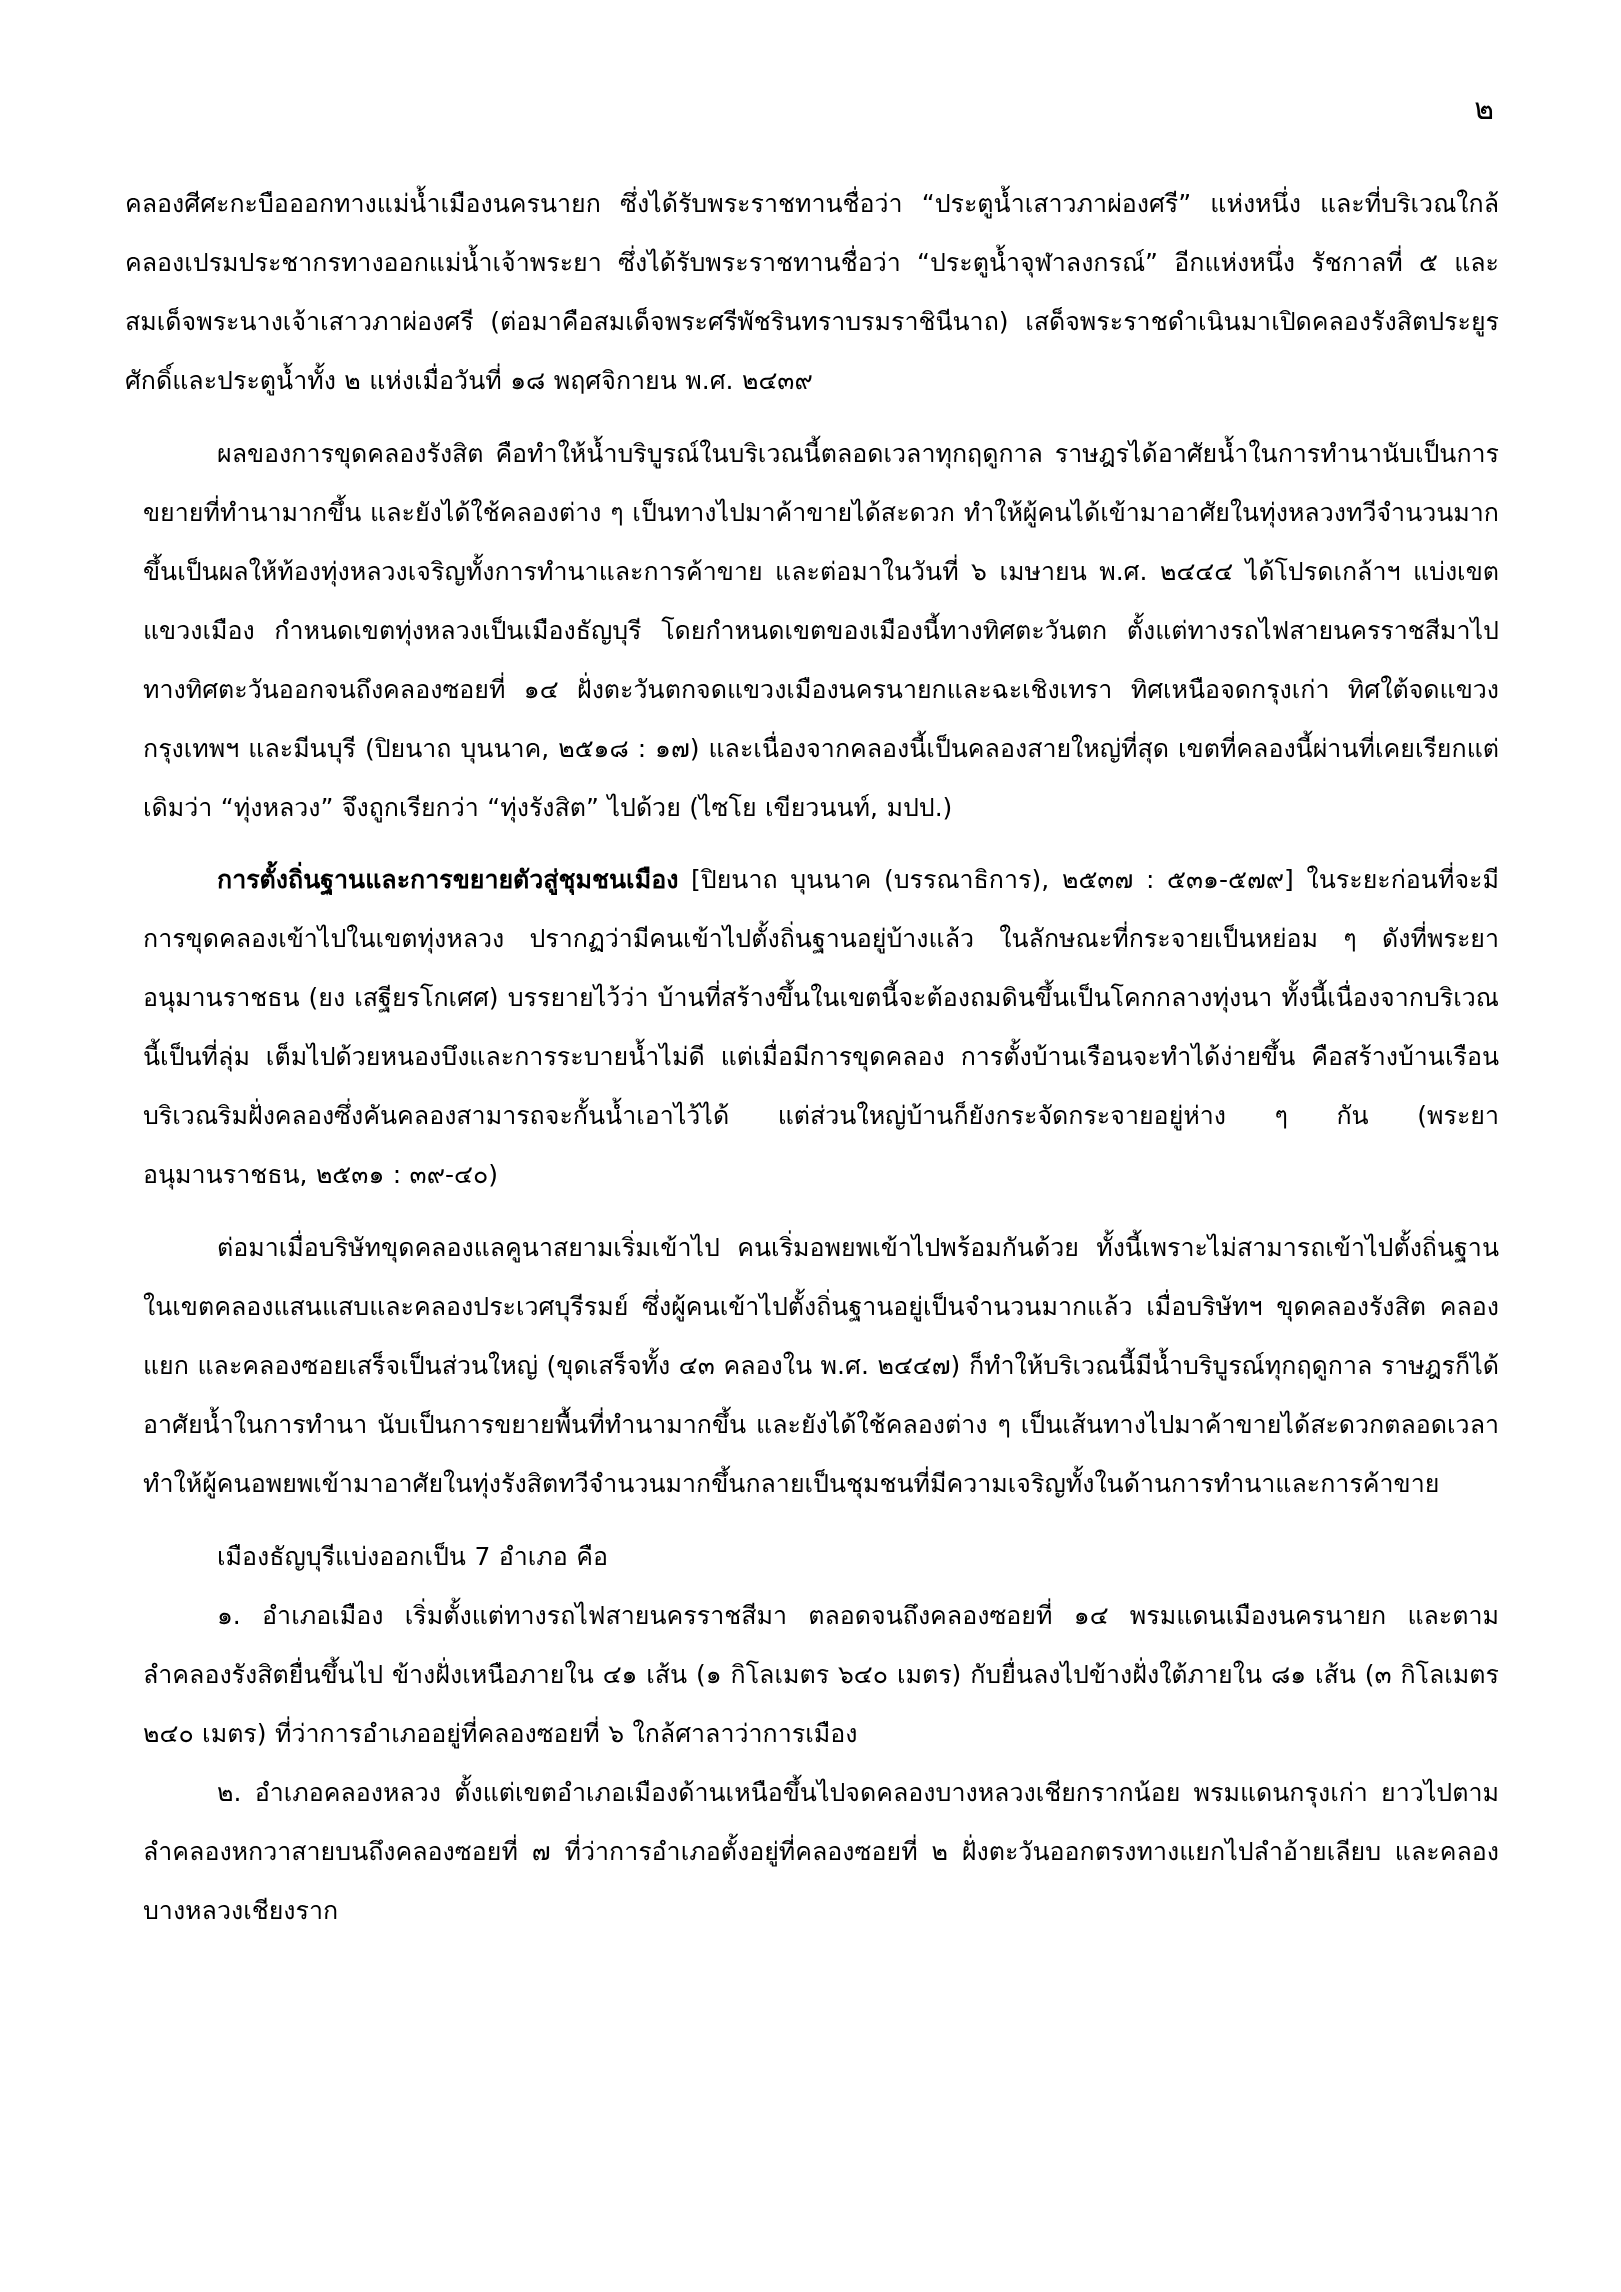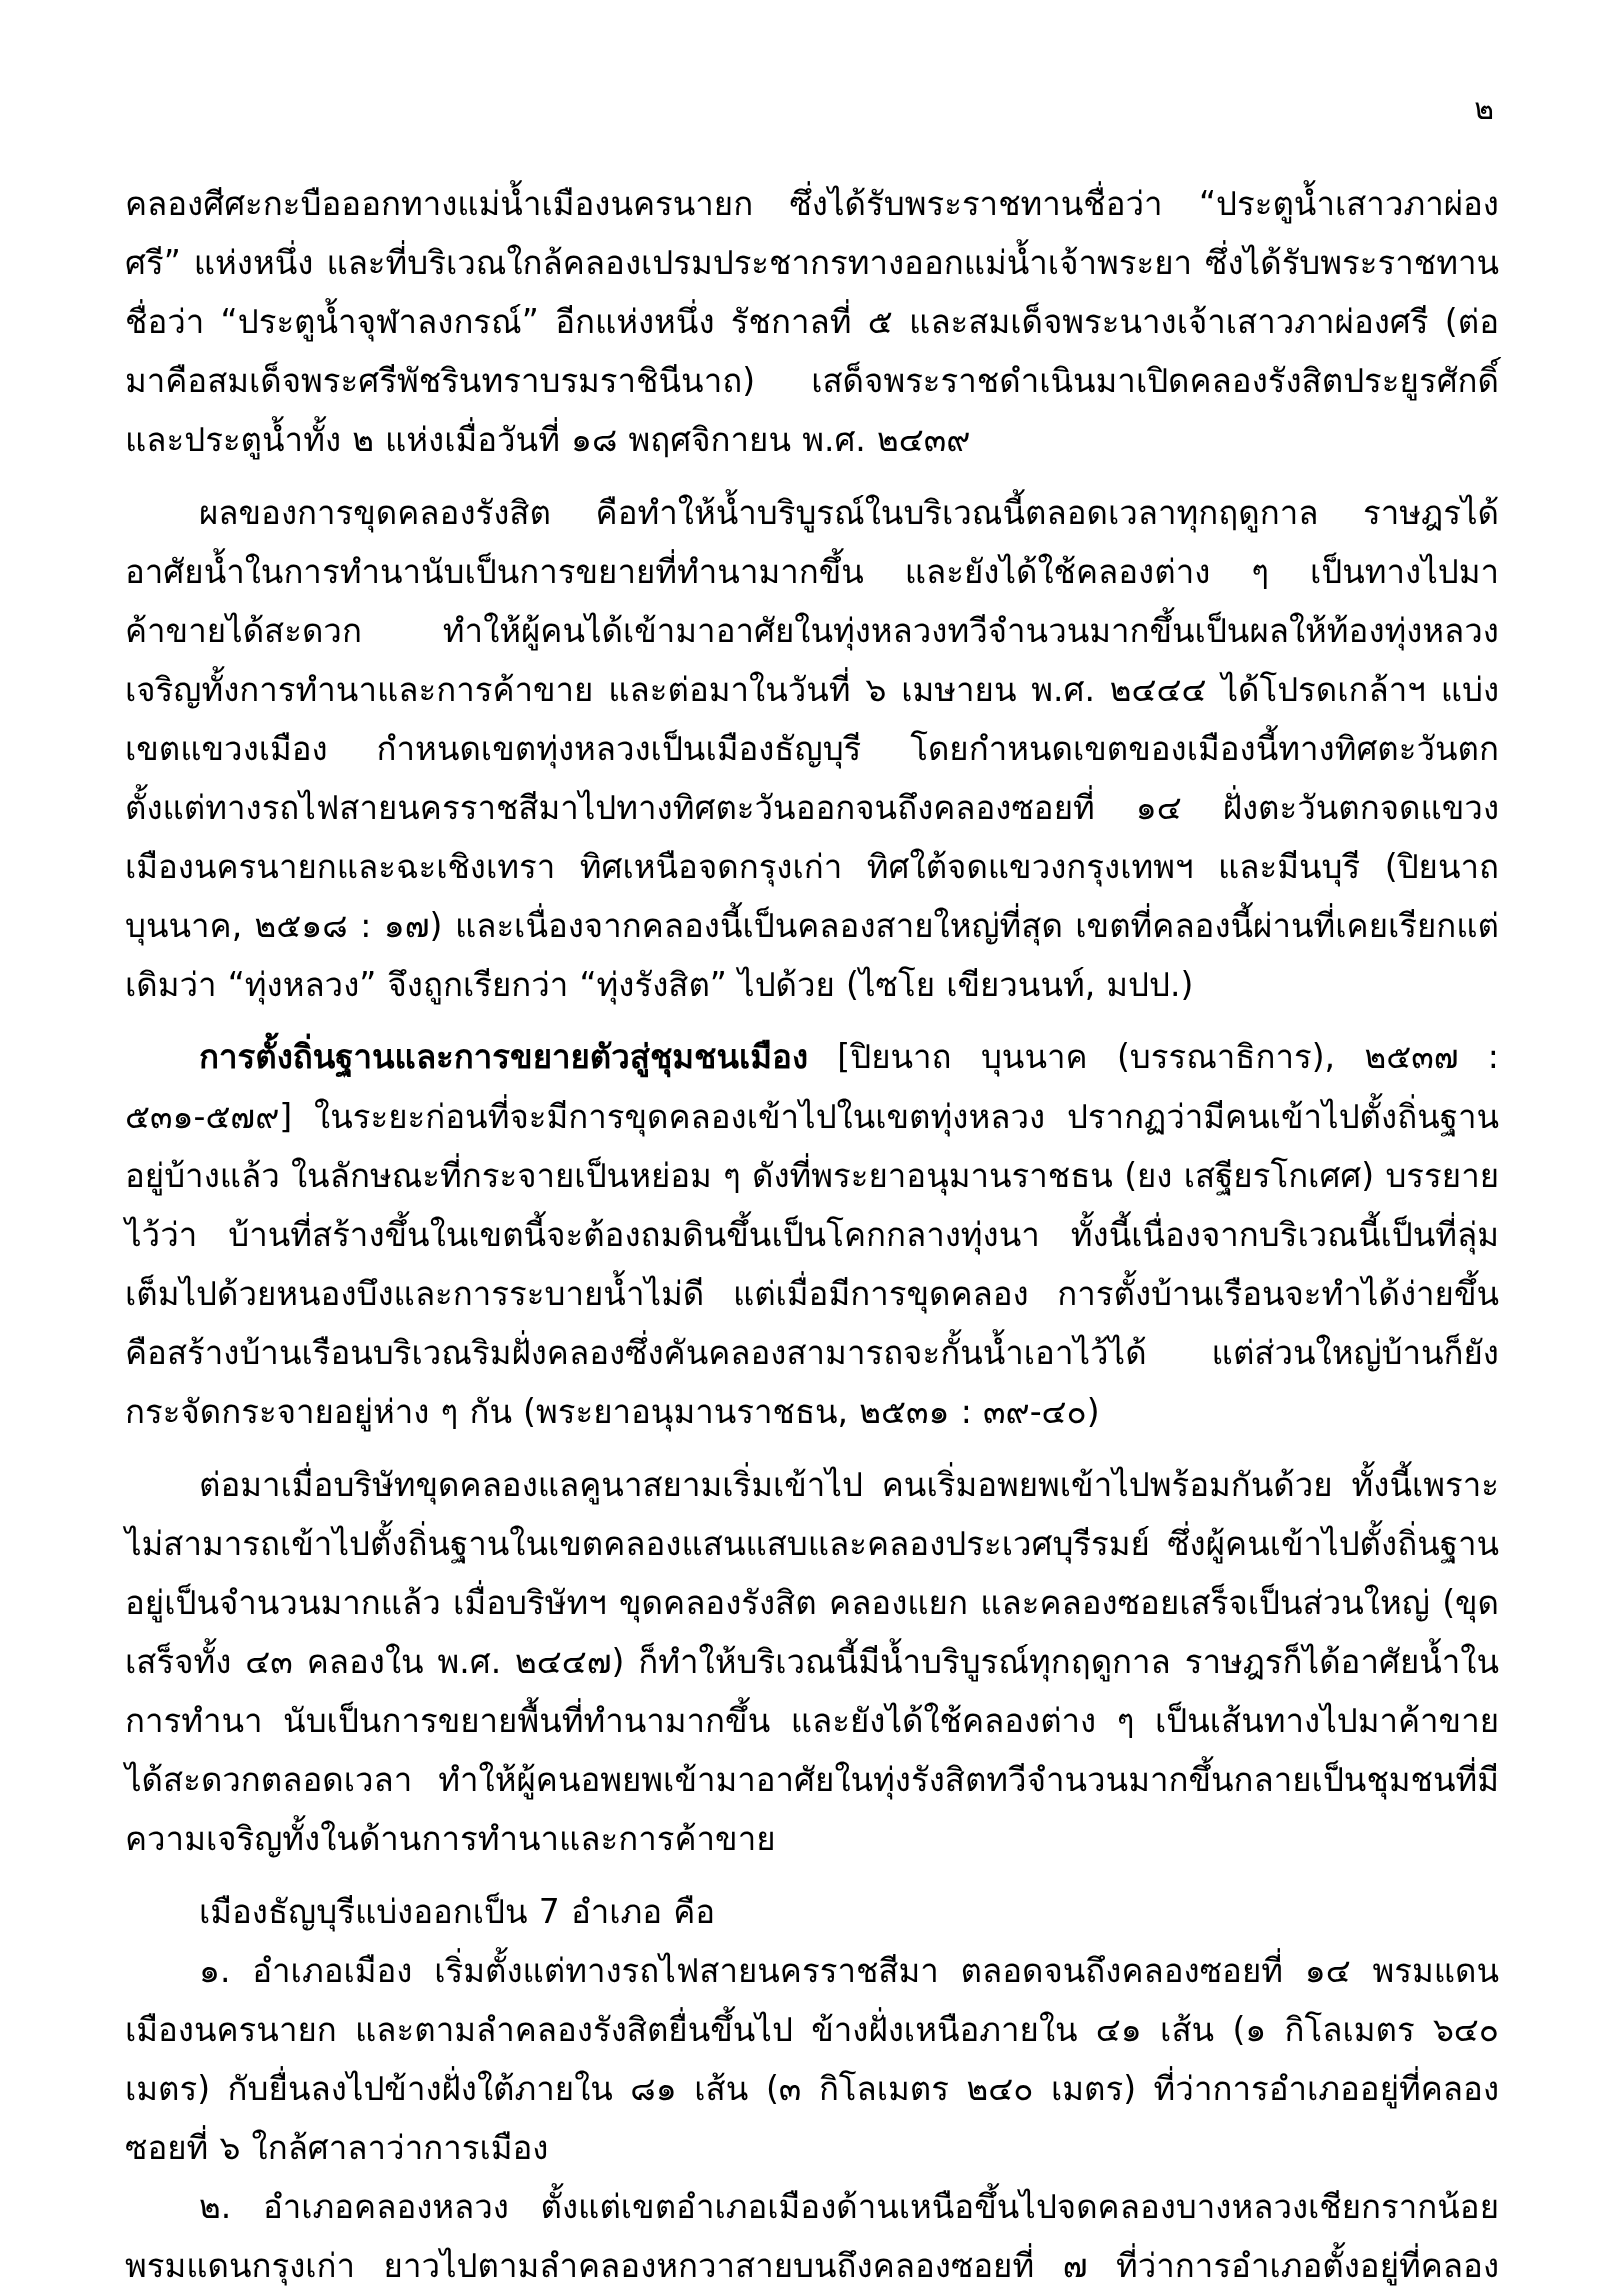--- a/index.html
+++ b/index.html
@@ -29,31 +29,32 @@
   }
   .content {
     position: absolute;
     top: 174px;
     left: 125px;
     width: 1374px;
     color: #000000;
   }
   p.para {
     margin: 0 0 0 0;
-    font-size: 33px;
+    font-size: 25px;
     line-height: 59px;
     text-align: justify;
     text-justify: inter-word;
     word-spacing: 0.02em;
     color: #000000;
     font-family: "DejaVu Sans", sans-serif;
     font-weight: 400;
   }
   p.indent {
     text-indent: 74px;
+    margin-left: 18px;
   }
   p.noindent {
     text-indent: 0;
   }
   p.gap {
     margin-top: 13.7px;
   }
   .bold-head {
     font-weight: 700;
     font-family: Liberation Serif, serif;

